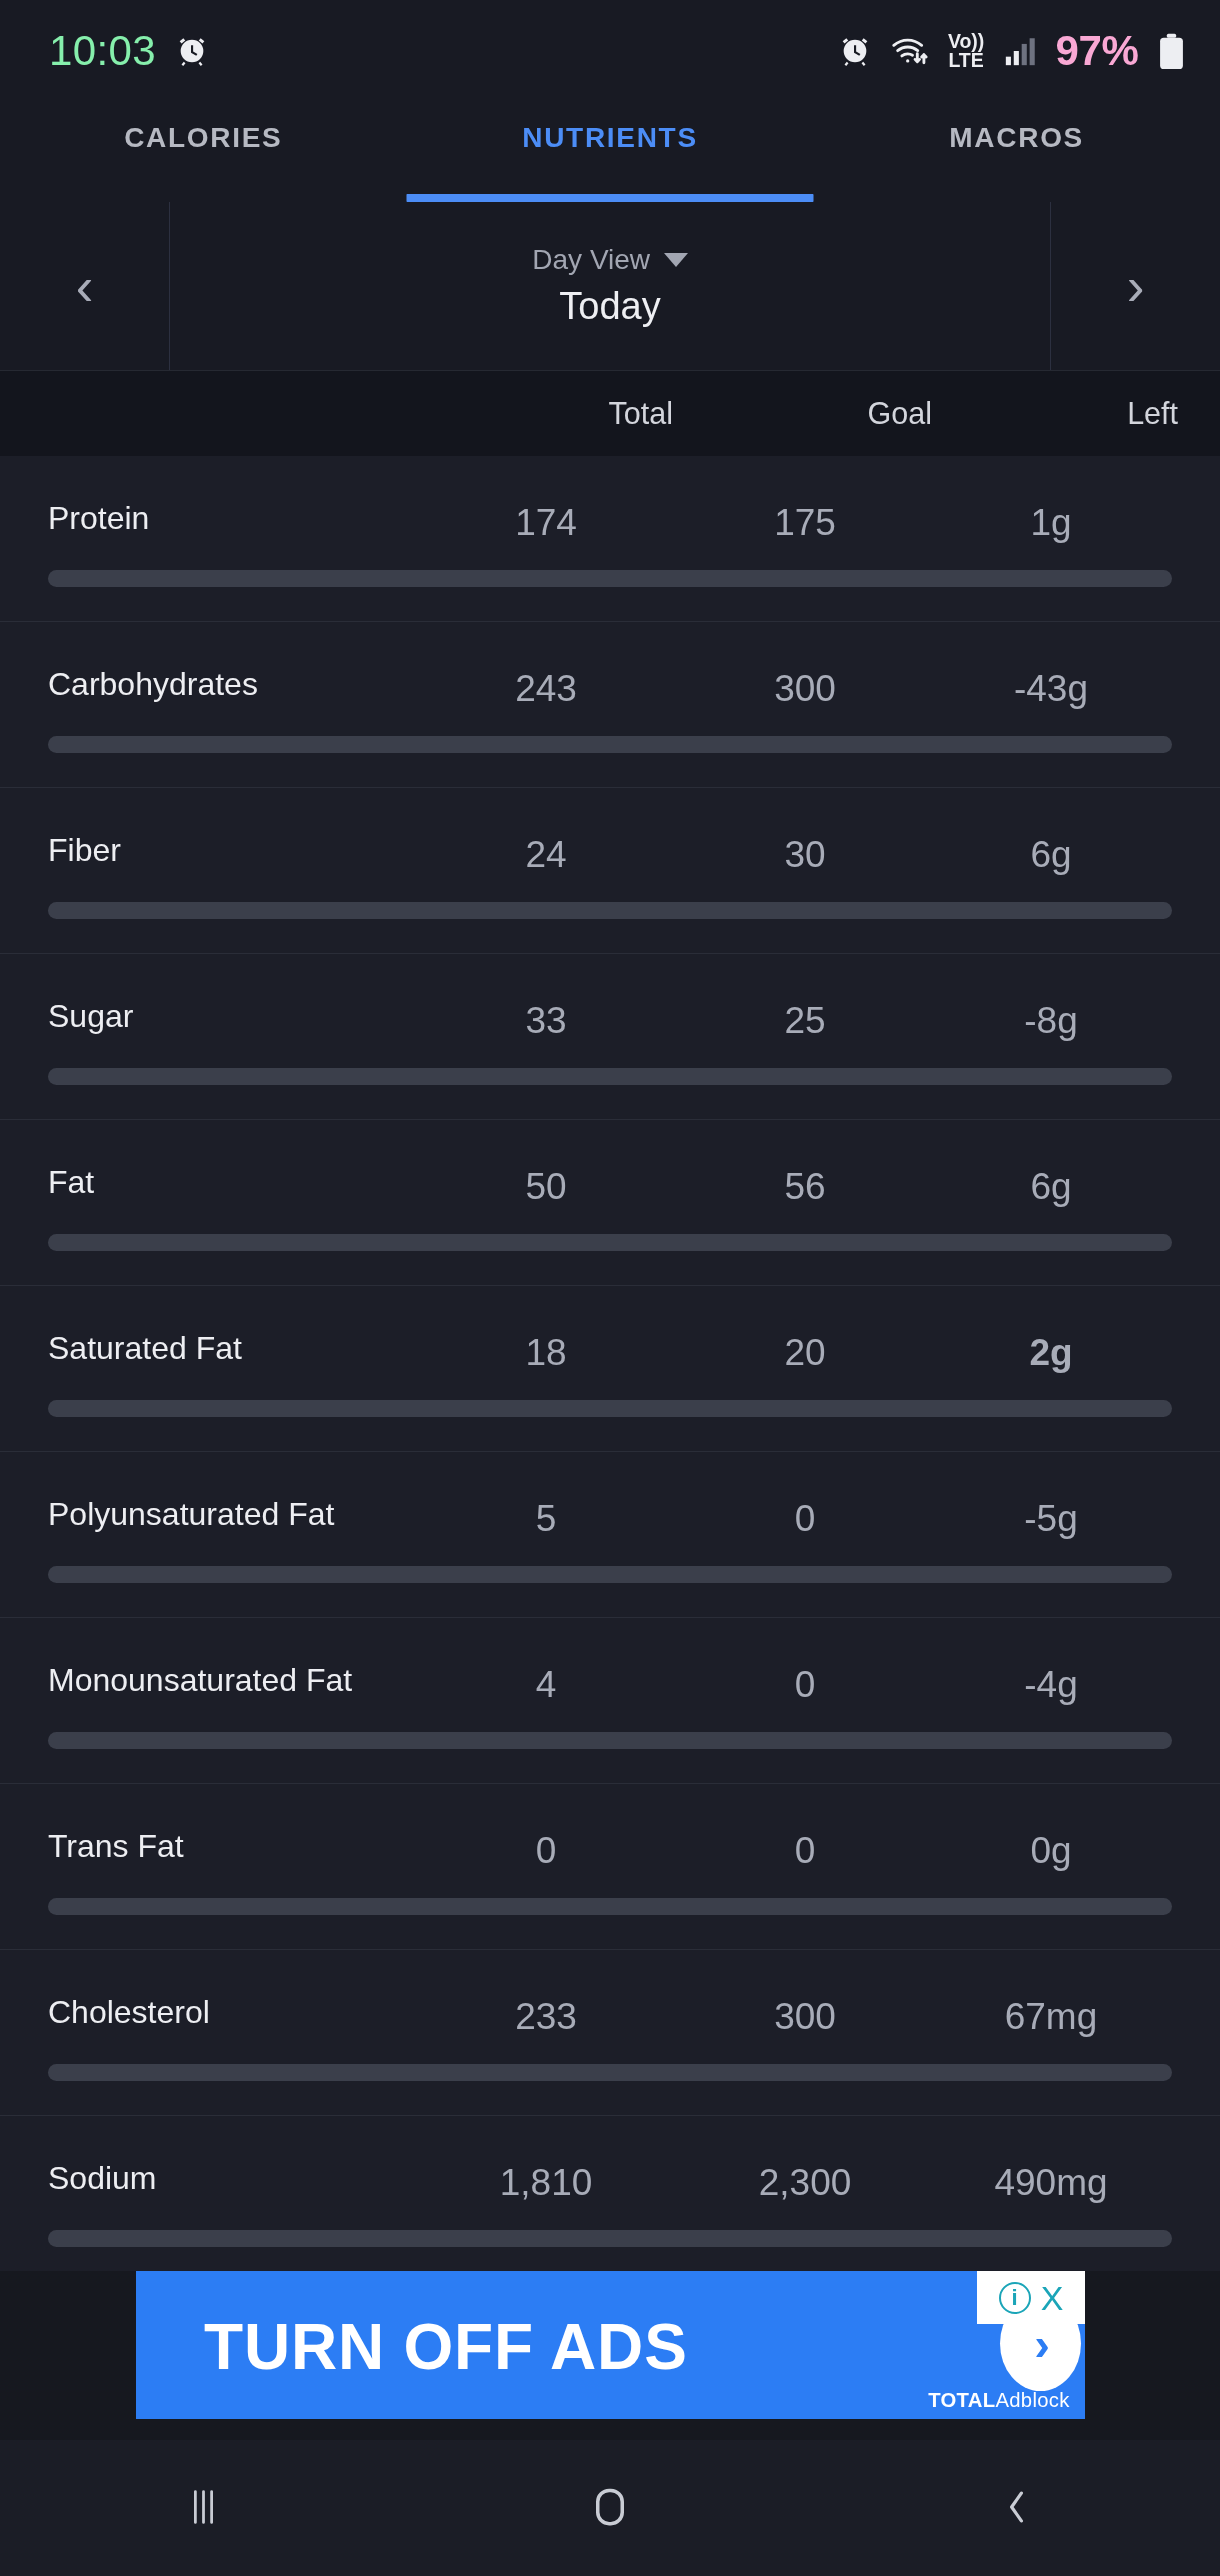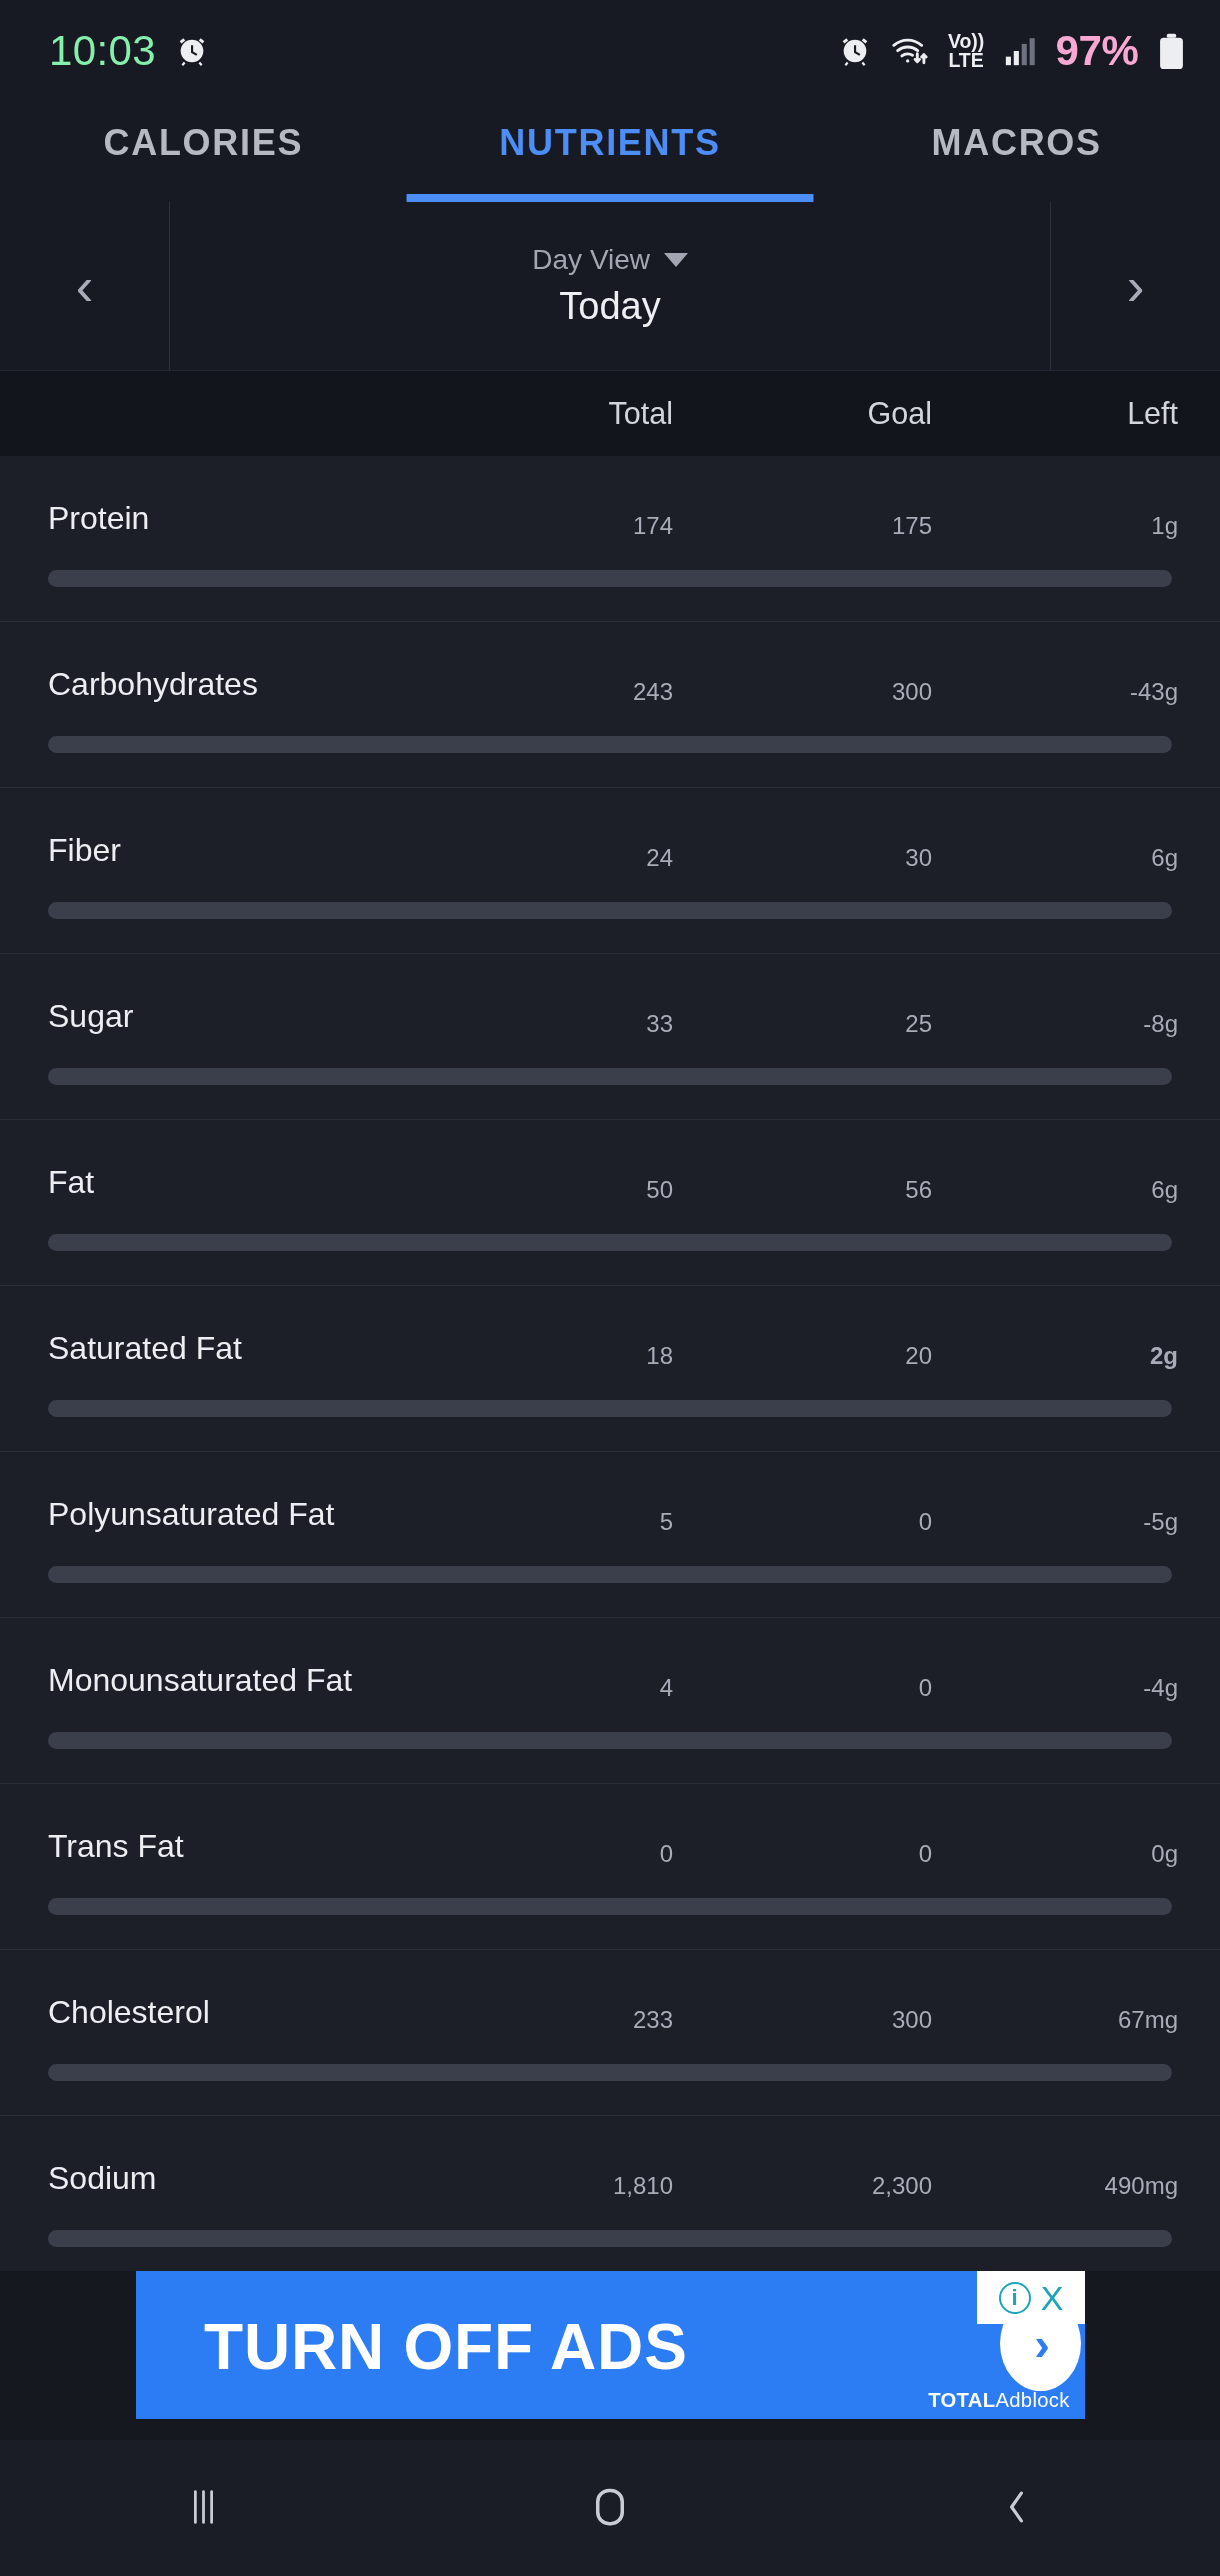--- a/index.html
+++ b/index.html
@@ -24,21 +24,21 @@
   .ico { display:inline-flex; align-items:center; justify-content:center; }
 
   
   .tabs { display:flex; height:100px; }
   .tab {
     flex:1; display:flex; flex-direction:column;
     align-items:center; justify-content:flex-start; padding-top:20.3px;
     position:relative;
   }
   .tab-label {
-    font-size:36px; font-weight:700; letter-spacing:1.7px; color:#B6B9C2;
+    font-size:28px; font-weight:700; letter-spacing:1.7px; color:#B6B9C2;
   }
   .tab.active .tab-label { color:#4C8DF6; }
   .tab-underline {
     position:absolute; bottom:0; left:50%; transform:translateX(-50%);
     width:407px; height:7.6px; background:#4C8DF6; border-radius:0.8px;
   }
 
   
   .datenav {
     height:169px; display:flex; align-items:stretch;
@@ -74,22 +74,22 @@
   .rows { background:#1C1E28; }
   .nrow {
     position:relative; height:166px;
     border-bottom:0.8px solid #2A2D38;
   }
   .nrow .name {
     position:absolute; left:48px; top:44px;
     font-size:32px; color:#EDEEF2;
   }
   .nrow .val {
-    position:absolute; top:56px; text-align:right;
-    font-size:24px; color:#A8ACB8;
+    position:absolute; top:46px; text-align:center;
+    font-size:37px; color:#A8ACB8;
   }
   .bar-track {
     position:absolute; left:48px; top:114px;
     width:1124px; height:17px; border-radius:8.5px; background:#3B3F4B;
   }
   .bar-fill { height:100%; border-radius:8.5px; }
 
   
   .adzone {
     position:absolute; left:0; top:2271px; width:1220px; height:169px;

